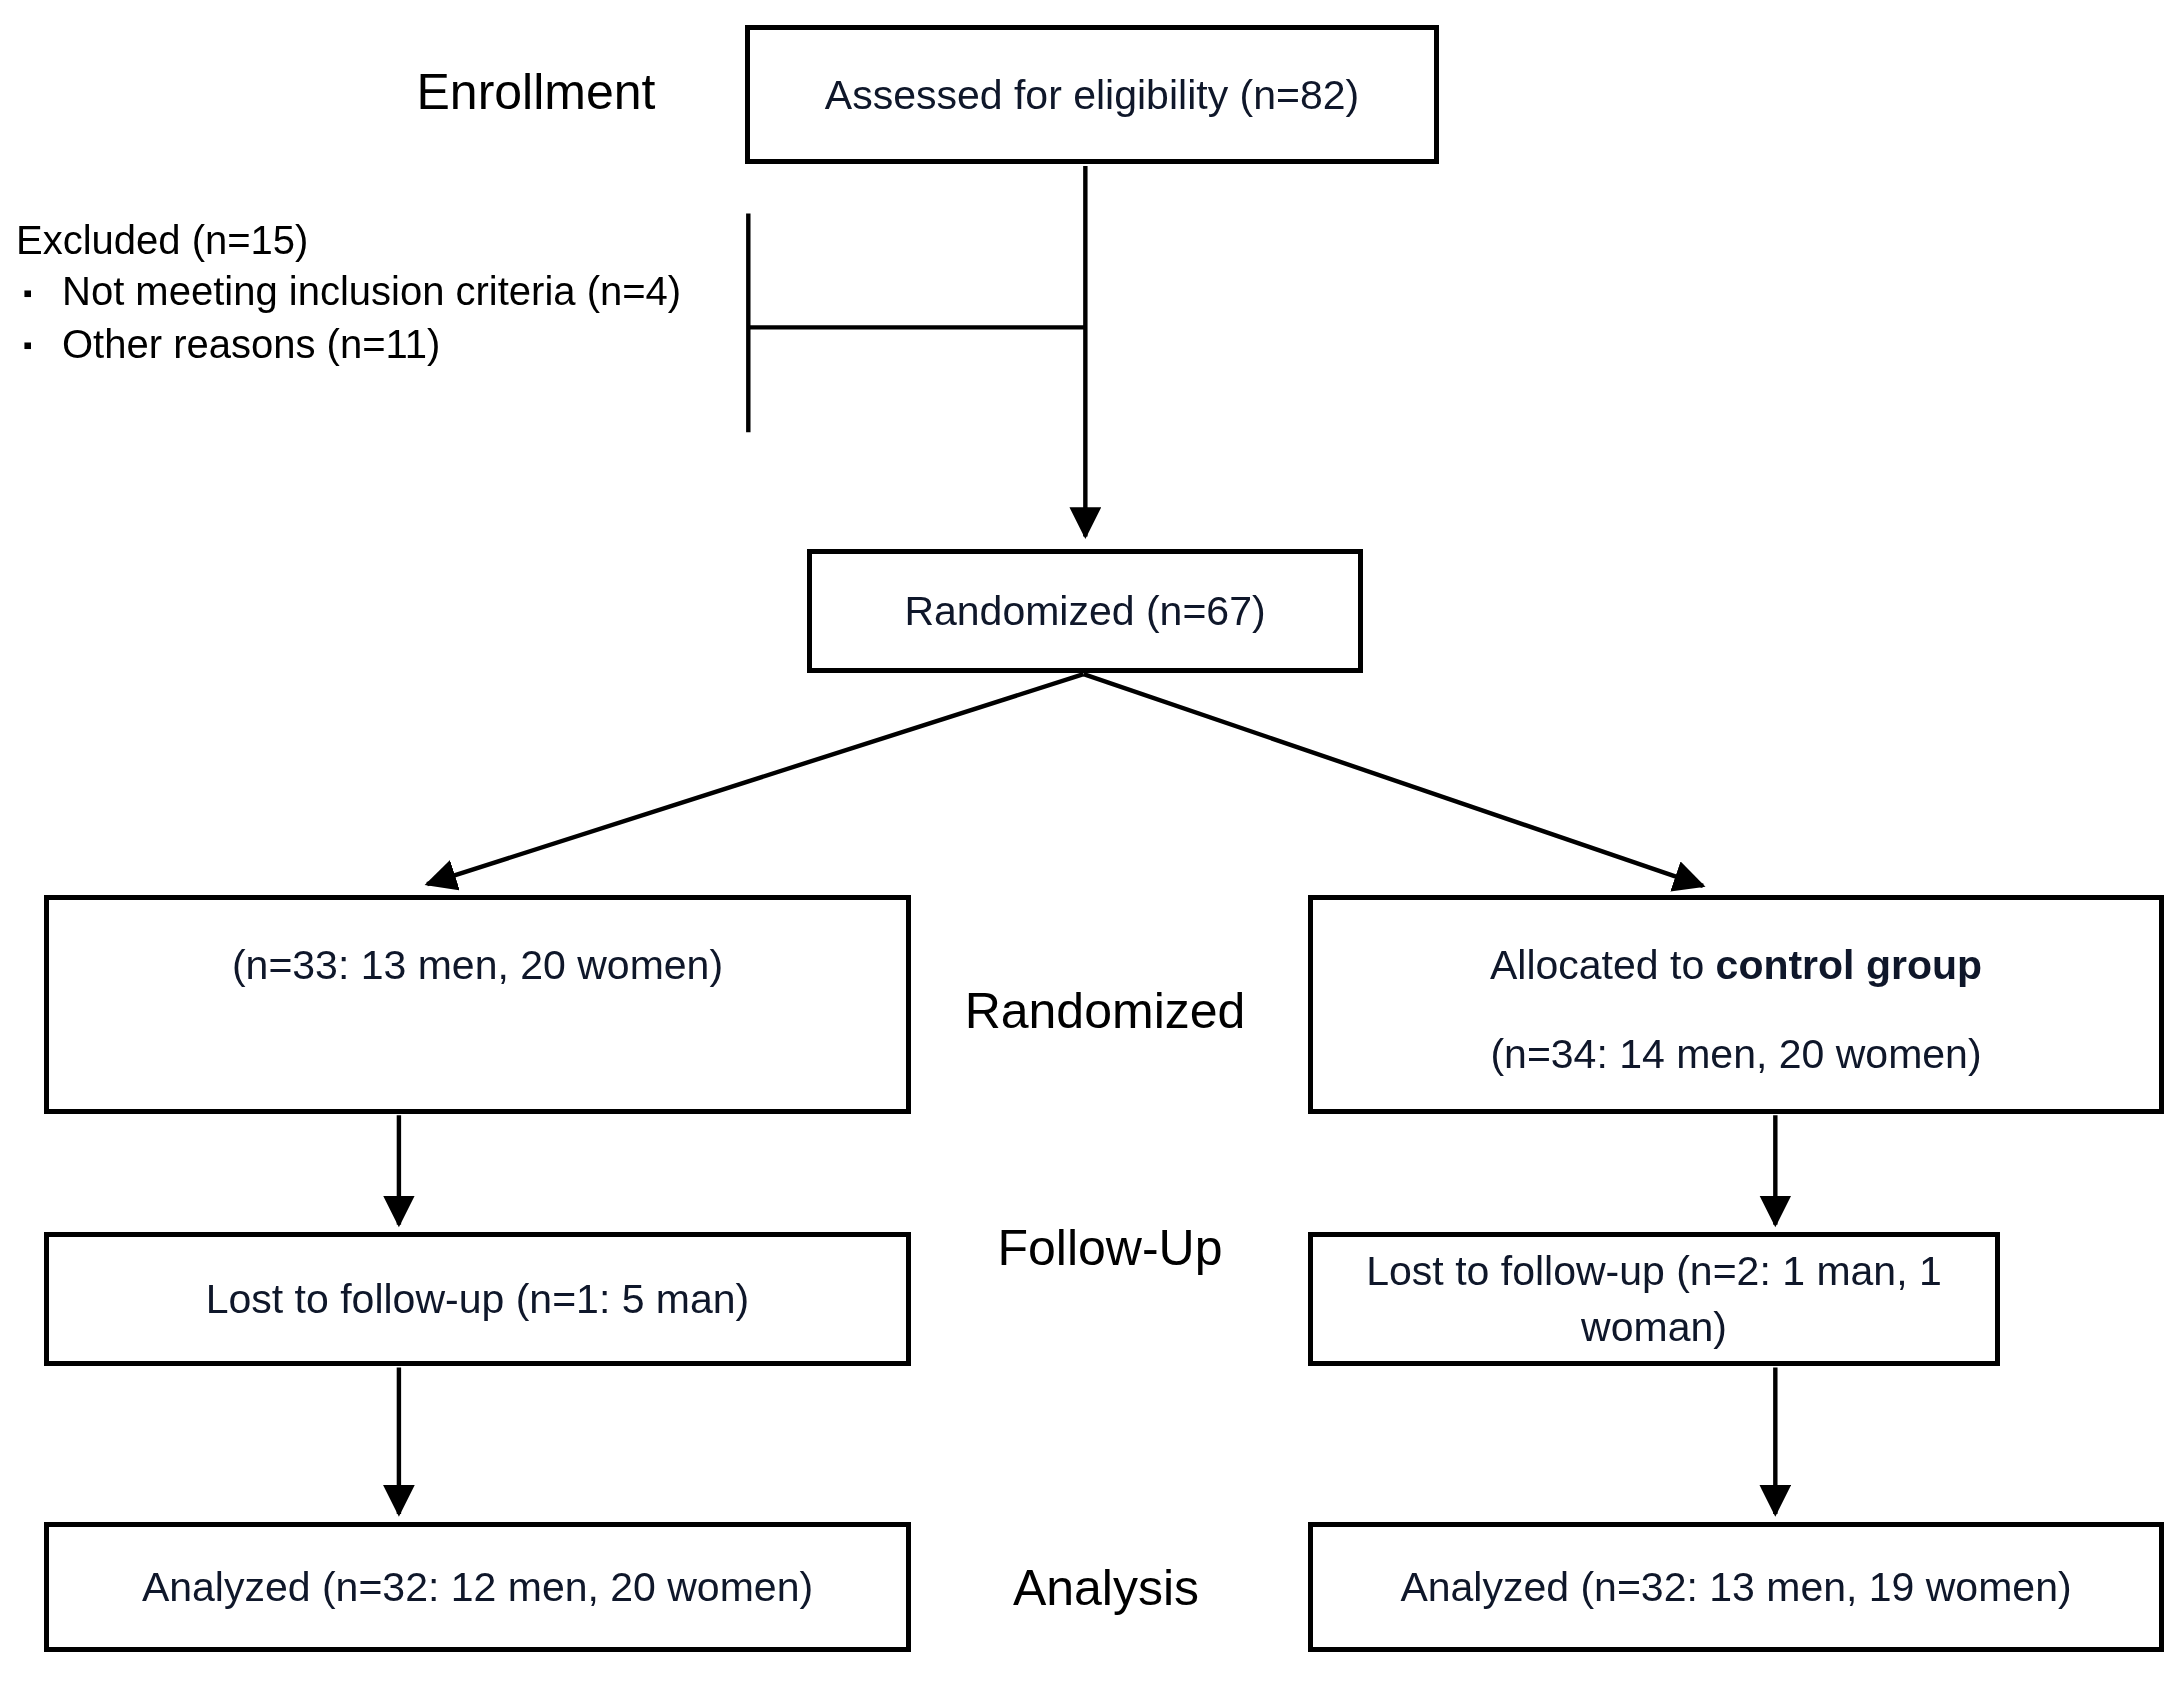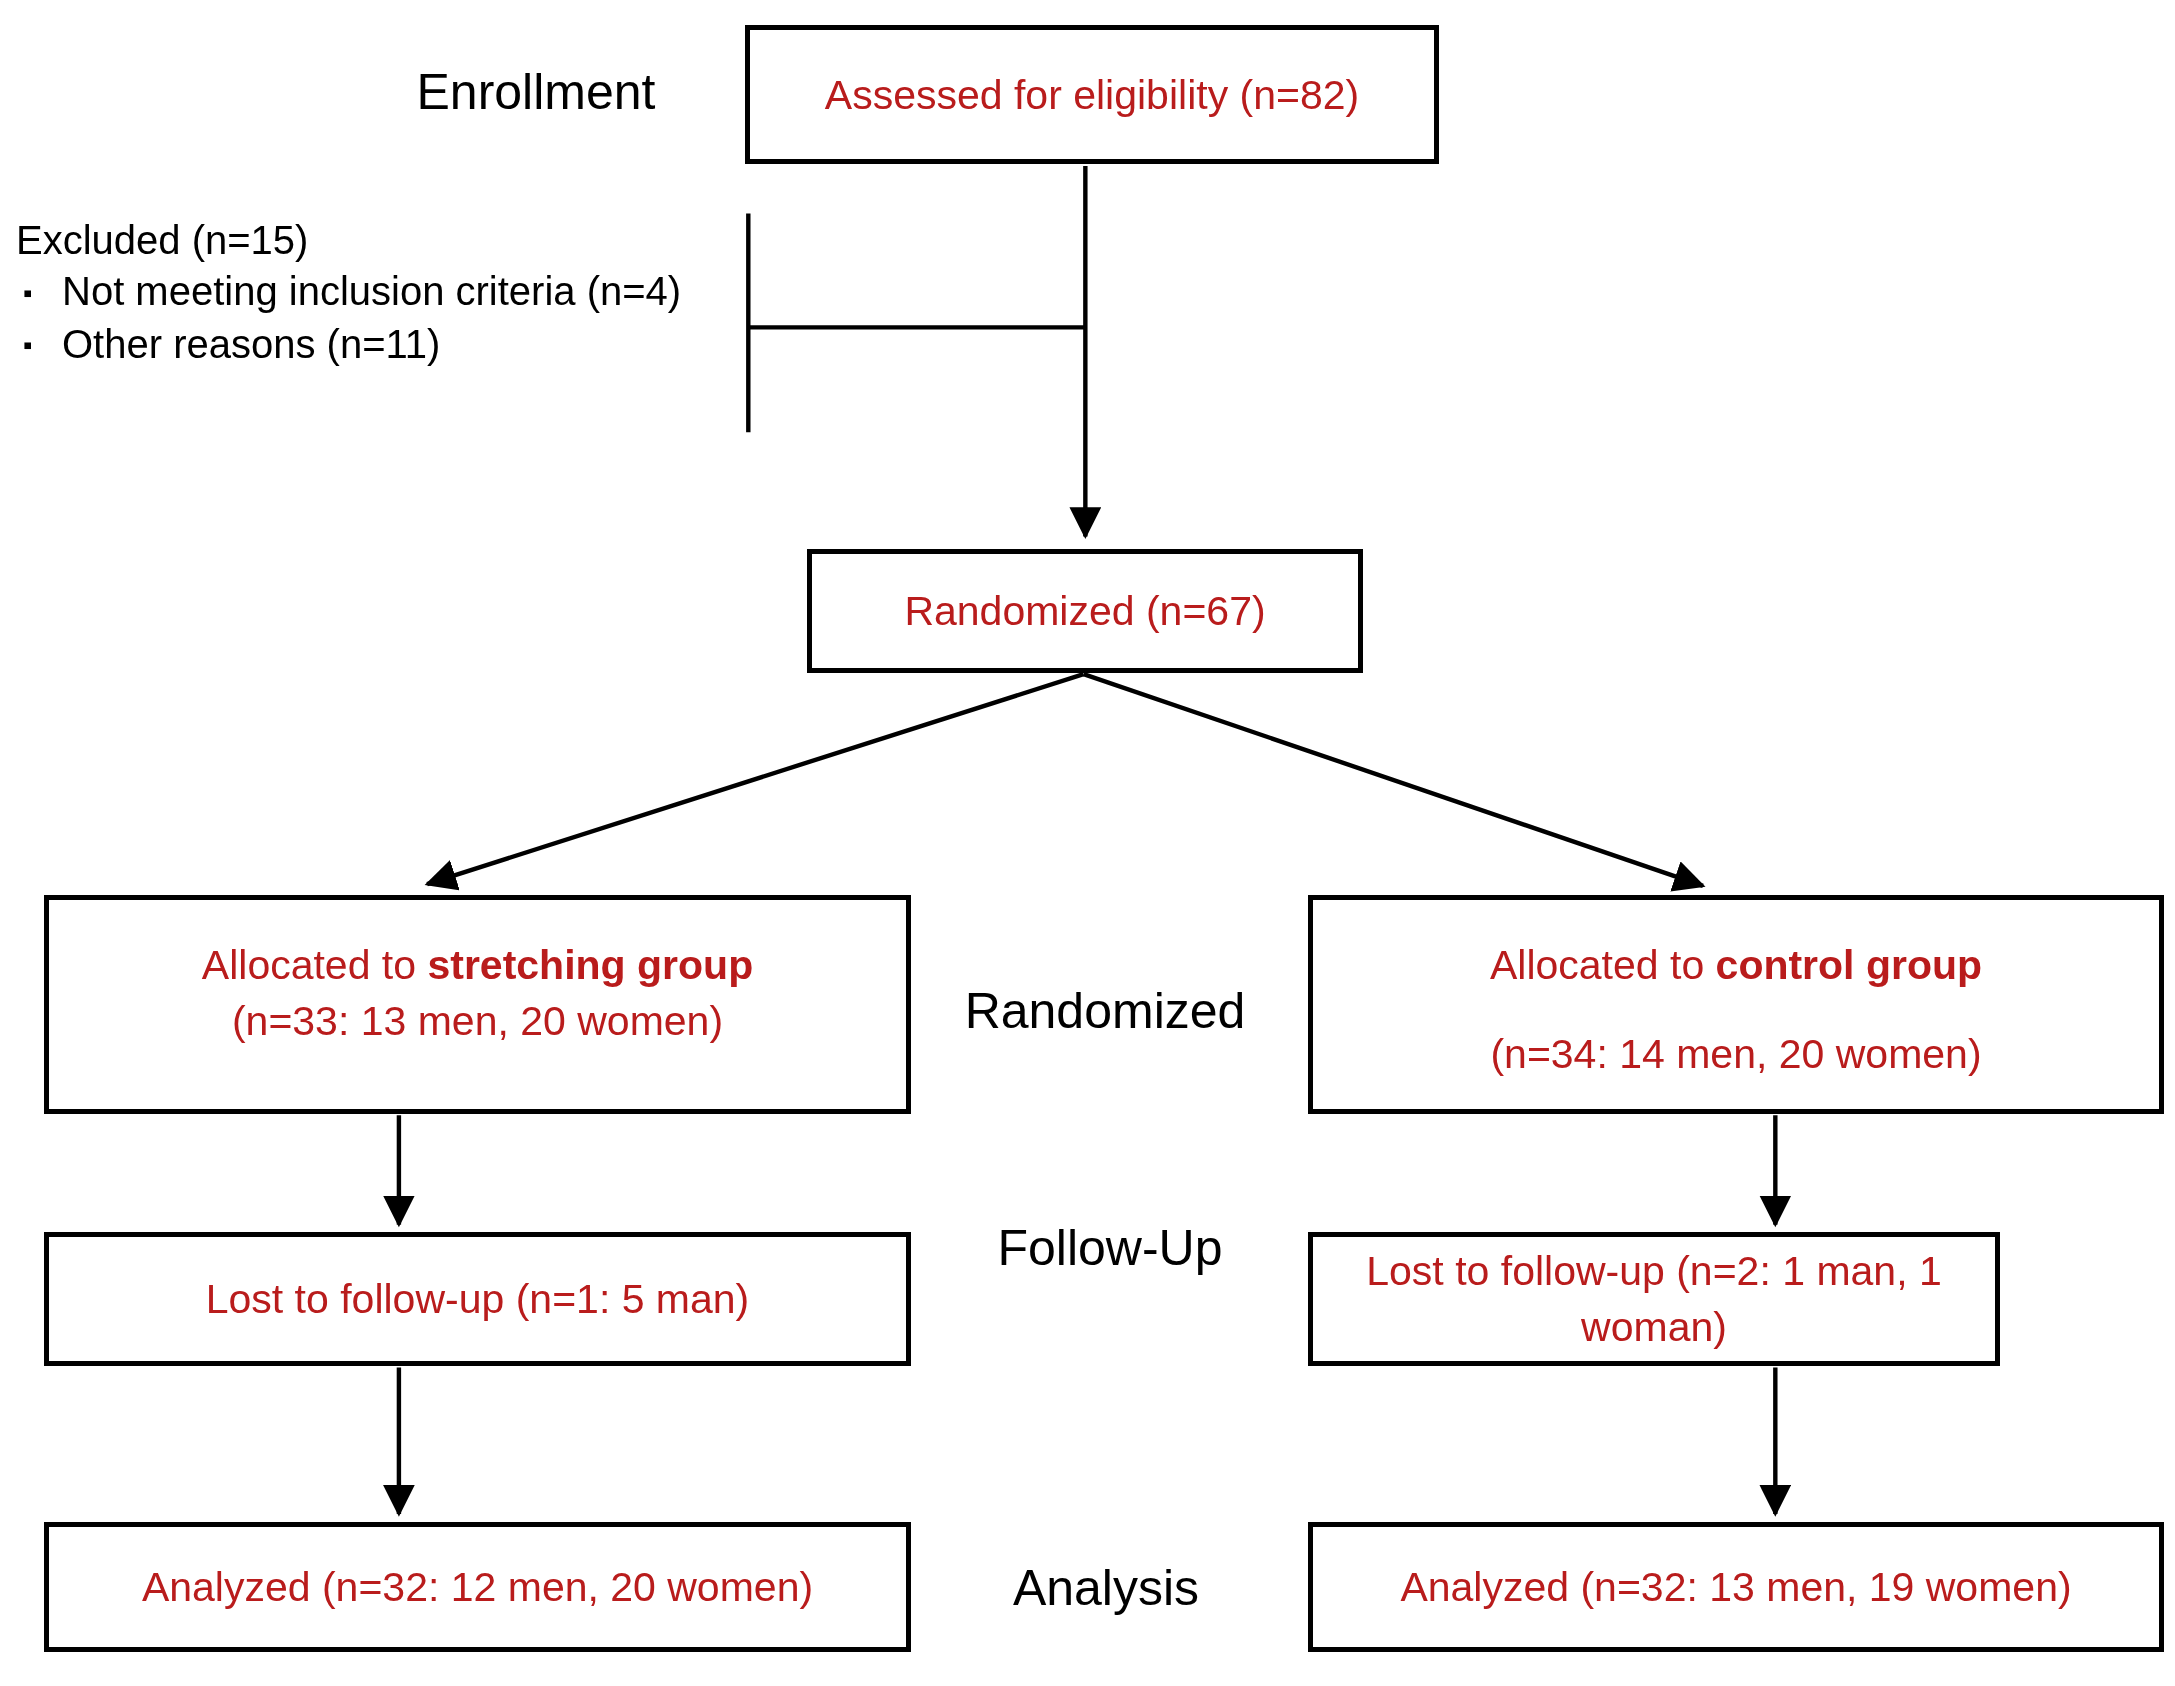--- a/index.html
+++ b/index.html
@@ -29,21 +29,21 @@
     box-sizing: border-box;
     border: 5.3px solid #000000;
     background: #ffffff;
     display: flex;
     flex-direction: column;
     align-items: center;
     justify-content: center;
     text-align: center;
     font-size: 41px;
     line-height: 56px;
-    color: #b91c1c;
+    color: #0f172a;
   }
   .box.top-align {
     justify-content: flex-start;
     padding-top: 37px;
   }
   #box-assessed   { left: 745px;  top: 25px;   width: 694px; height: 139px; }
   #box-randomized { left: 807px;  top: 549px;  width: 556px; height: 124px; }
   #box-alloc-left  { left: 44px;   top: 895px; width: 867px; height: 219px; }
   #box-alloc-right { left: 1308px; top: 895px; width: 856px; height: 219px; gap: 33px; }
   #box-fu-left     { left: 44px;   top: 1232px; width: 867px; height: 134px; }
@@ -114,23 +114,20 @@
 
   <div class="box" id="box-assessed">
     <span>Assessed for eligibility (n=82)</span>
   </div>
 
   <div class="box" id="box-randomized">
     <span>Randomized (n=67)</span>
   </div>
 
   <div class="box top-align" id="box-alloc-left">
-    <div>
-      <span>Allocated to </span><b>stretching group</b>
-    </div>
     <div>(n=33: 13 men, 20 women)</div>
   </div>
 
   <div class="box top-align" id="box-alloc-right">
     <div>
       <span>Allocated to </span><b>control group</b>
     </div>
     <div>(n=34: 14 men, 20 women)</div>
   </div>
 

